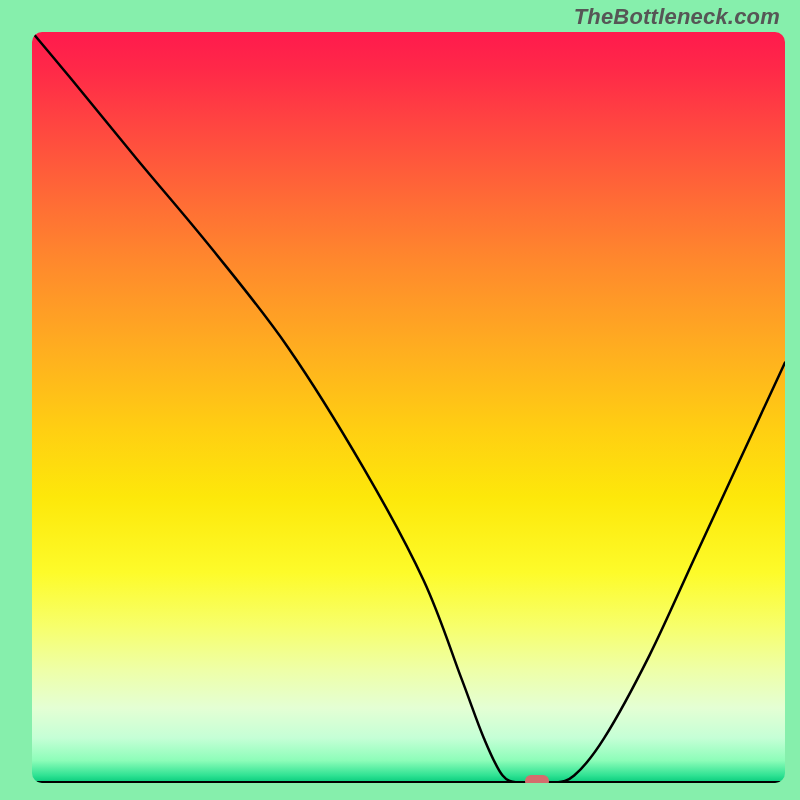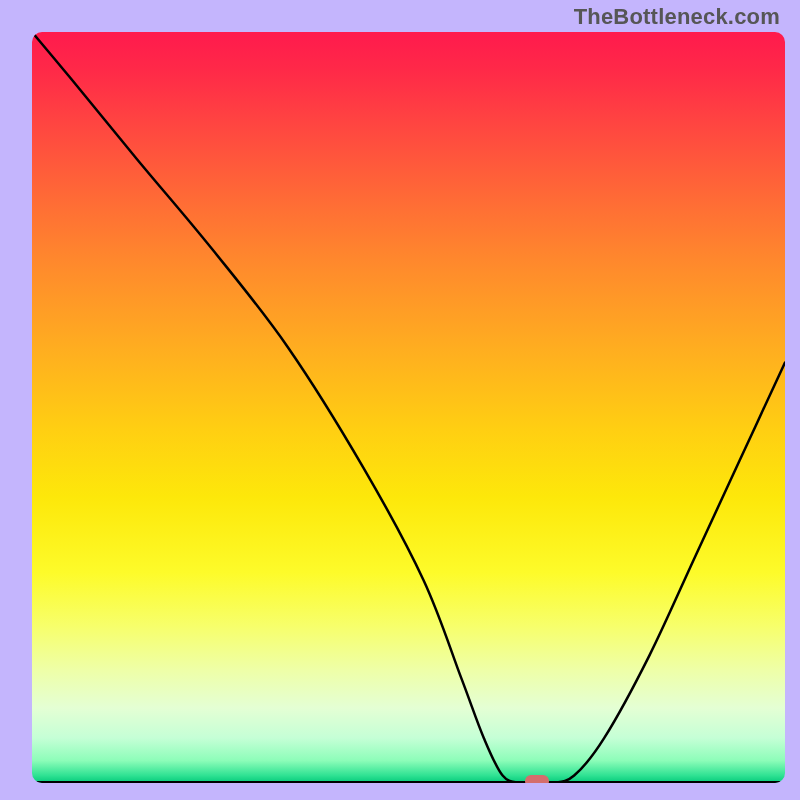--- a/index.html
+++ b/index.html
@@ -7,21 +7,22 @@
     padding: 0;
     width: 800px;
     height: 800px;
     background: #000;
     overflow: hidden;
   }
   .container {
     position: relative;
     width: 800px;
     height: 800px;
-    background: #c4b5fd;
+    background: #86efac;
+    font-style: italic;
   }
   .watermark {
     position: absolute;
     top: 4px;
     right: 20px;
     font-family: Arial, Helvetica, sans-serif;
     font-size: 22px;
     font-weight: 600;
     color: #565656;
     letter-spacing: 0.2px;

